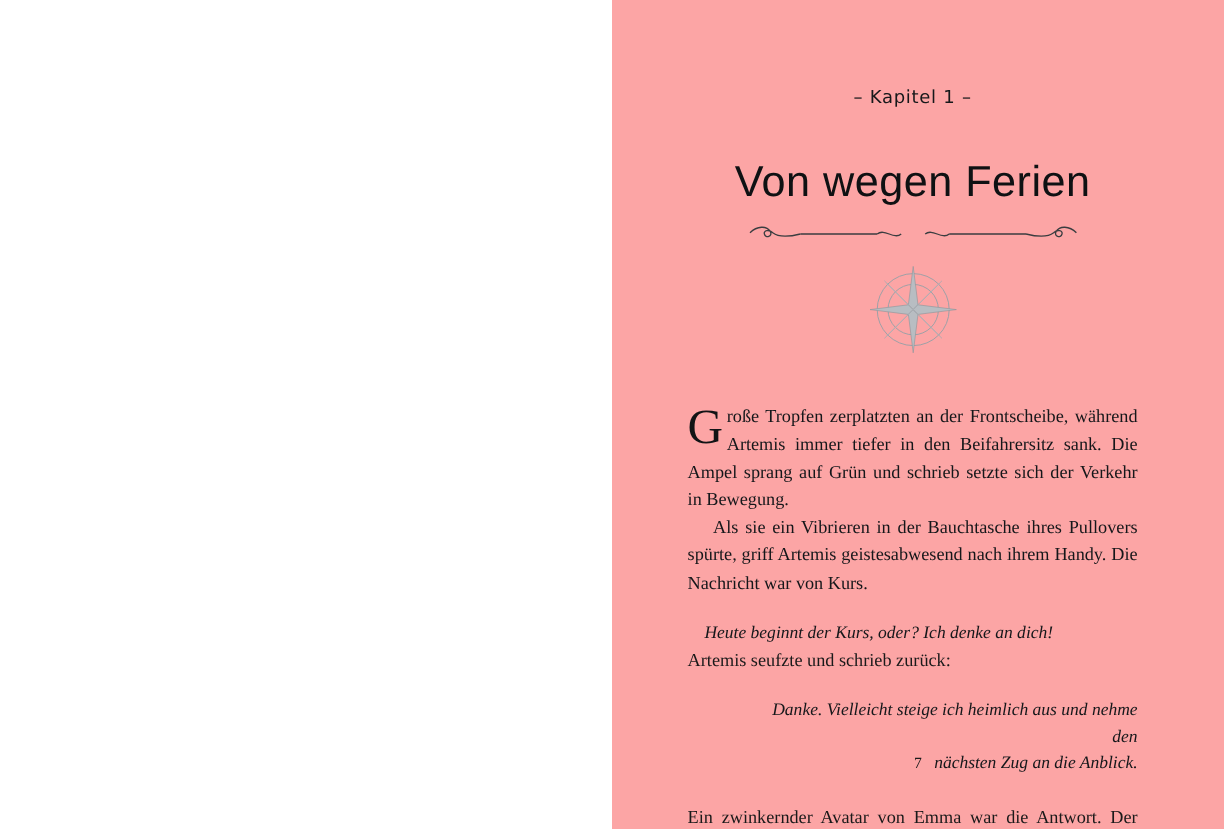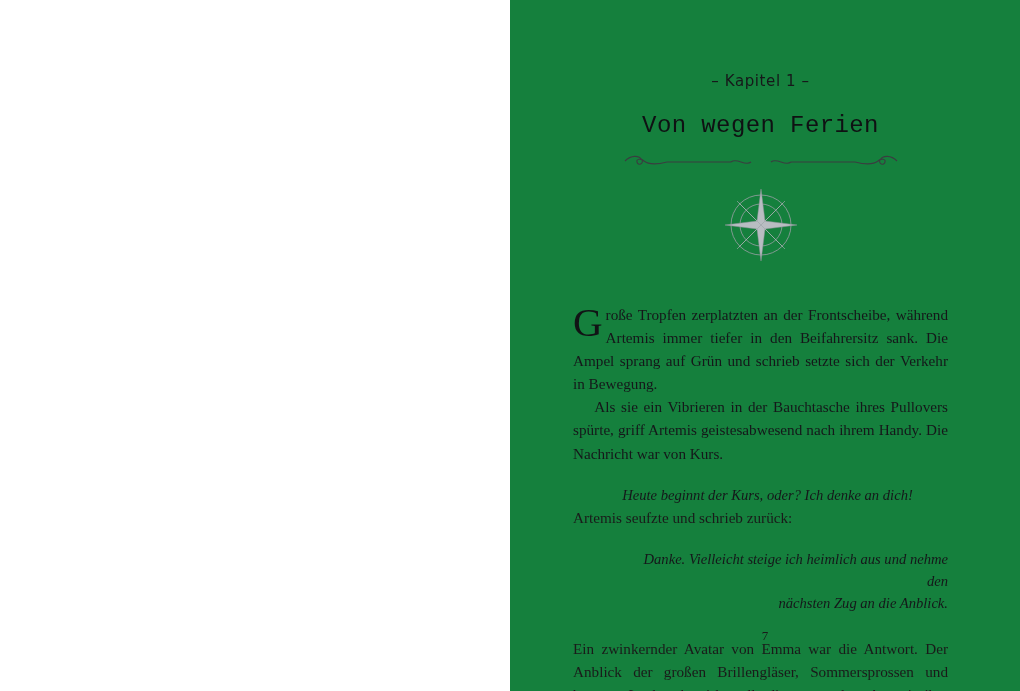--- a/index.html
+++ b/index.html
@@ -19,45 +19,45 @@
   .spread-left {
     position: absolute;
     left: 0; top: 0;
     width: 510px; height: 691px;
     background: #ffffff;
   }
   .spread-right {
     position: absolute;
     left: 510px; top: 0;
     width: 510px; height: 691px;
-    background: #15803d;
+    background: #fca5a5;
   }
   .text-column {
     position: absolute;
     left: 63px;
     top: 0;
     width: 375px;
   }
 
   .chapter-label {
     text-align: center;
     font-family: "DejaVu Sans", sans-serif;
     font-size: 15px;
     letter-spacing: 0.6px;
     color: #16181a;
     margin-top: 72px;
   }
   .chapter-title {
     text-align: center;
-    font-family: Liberation Mono, monospace;
-    font-size: 24px;
+    font-family: Liberation Sans, sans-serif;
+    font-size: 36px;
     font-weight: 400;
     letter-spacing: 0.4px;
     color: #0f1113;
-    margin-top: 22px;
+    margin-top: 40px;
   }
 
   .ornament-rule {
     position: relative;
     width: 300px;
     margin: 14px auto 0 auto;
     height: 20px;
   }
   .ornament-rule svg { display: block; }
 
@@ -95,21 +95,20 @@
 
   .sms {
     margin-top: 20px;
     font-style: italic;
     font-size: 14.6px;
     line-height: 1.5;
     color: #15171a;
   }
   .sms-first {
     padding-left: 14px;
-    text-align: center;
   }
   .sms-second {
     padding-left: 48px;
     text-align: right;
   }
   .plain-line {
     font-size: 15.2px;
     line-height: 1.5;
   }
   .after-sms {

